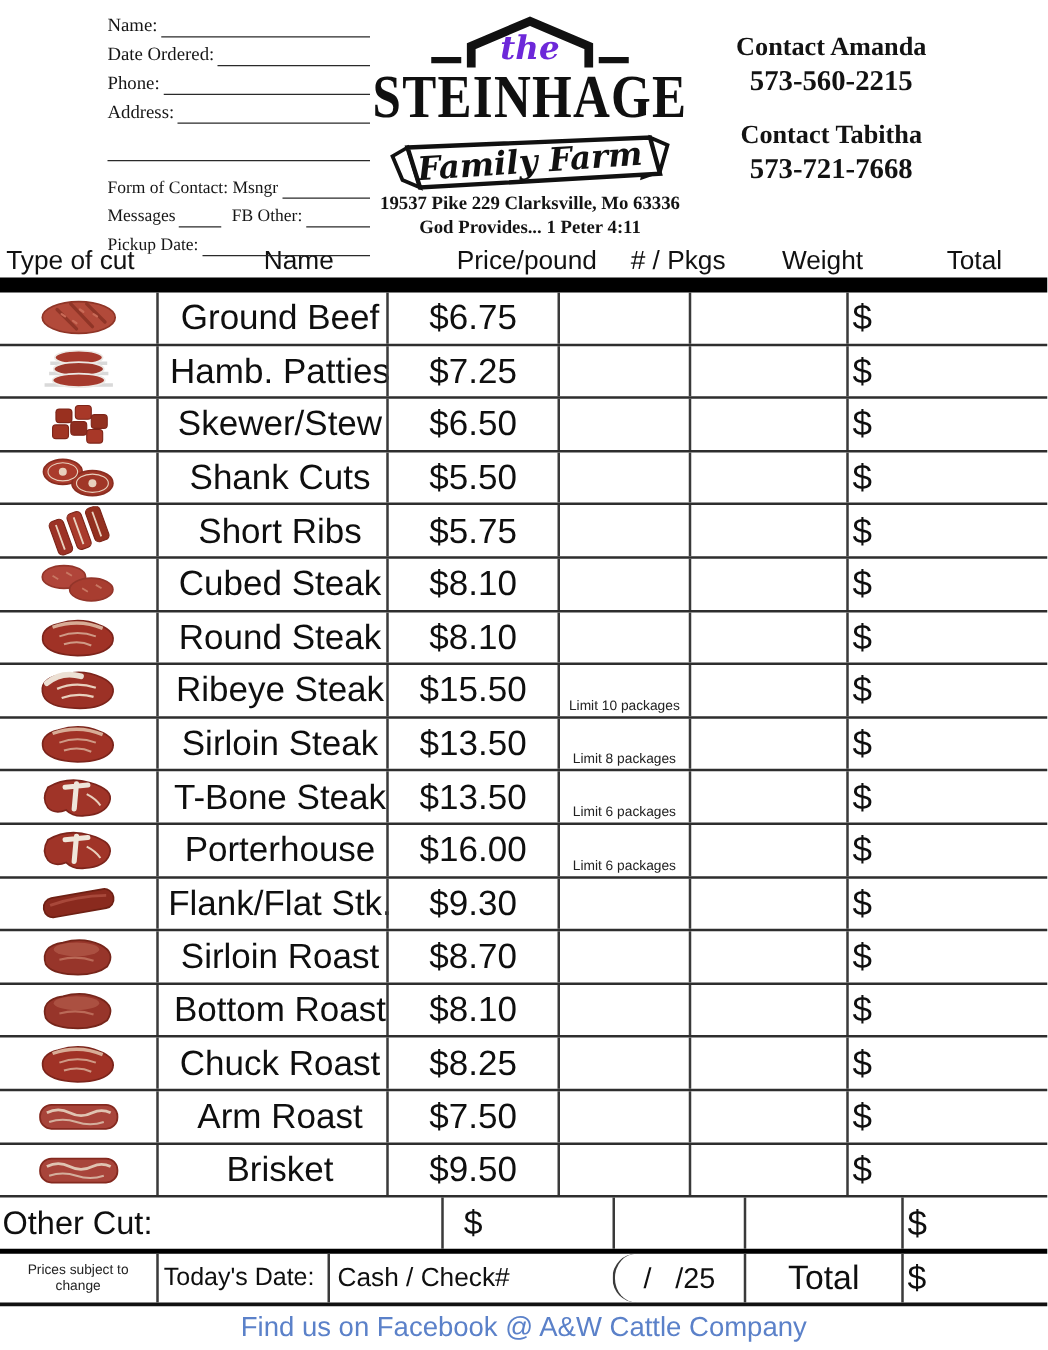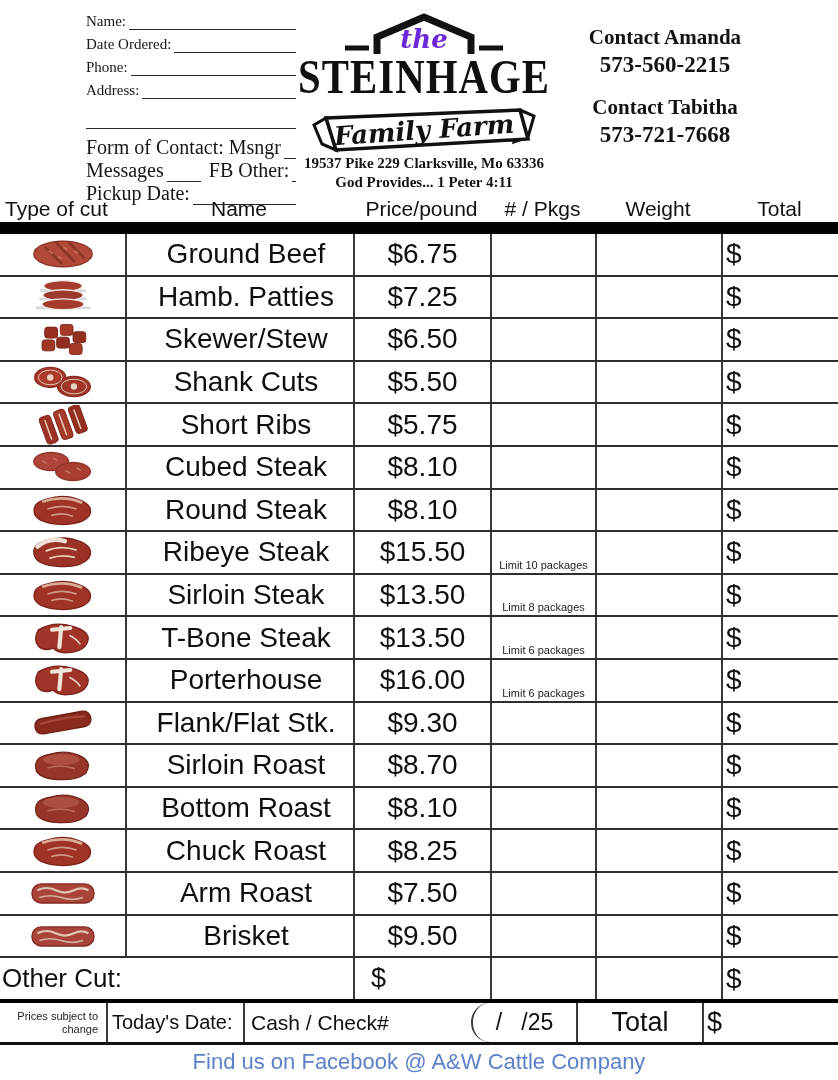--- a/index.html
+++ b/index.html
@@ -16,21 +16,21 @@
 
   .form-block {
     position: absolute; left: 86px; top: 8px; width: 210px;
     font-family: "Liberation Serif", serif; font-size: 15px; color: #161616;
   }
   .form-line { display: flex; align-items: flex-end; height: 22px; margin-bottom: 1px; white-space: nowrap; }
   .form-line .lbl { padding-right: 3px; }
   .blank { flex: 1; border-bottom: 1.6px solid #2a2a2a; height: 16px; }
   .blank.fixed { flex: 0 0 auto; }
   .gap-before { margin-top: 8px; }
-  .small-line { font-size: 20px; }
+  .small-line { font-size: 14px; }
 
   .logo-block { position: absolute; left: 296px; top: 10px; width: 256px; text-align: center; }
   .roof-wrap { position: relative; height: 46px; }
   .roof-svg { position: absolute; left: 50%; transform: translateX(-50%); top: 0; }
   .logo-the {
     position: absolute; left: 0; right: 0; top: 14px;
     font-family: "DejaVu Serif", serif; font-style: italic; font-weight: 700;
     font-size: 26px; color: #6d28d9;
   }
   .logo-name {
@@ -63,41 +63,41 @@
   .col-headers .ch { display: flex; align-items: flex-end; justify-content: center; padding-bottom: 1px; }
   .ch-typeofcut { width: 125px; justify-content: flex-start !important; padding-left: 5px; }
   .ch-name { width: 228px; } .ch-price { width: 137px; } .ch-pkgs { width: 105px; }
   .ch-weight { width: 126px; } .ch-total { width: 117px; }
 
   .black-bar { height: 12px; background: #000; }
 
   .row { display: flex; height: 42.6px; border-bottom: 2px solid #2e2e2e; }
   .cell { height: 100%; position: relative; }
   .c-img   { width: 125px; display: flex; align-items: center; justify-content: center; }
-  .c-name  { width: 228px; border-left: 2px solid #3a3a3a; display: flex; align-items: center; justify-content: center;
+  .c-name  { width: 184px; border-left: 2px solid #3a3a3a; display: flex; align-items: center; justify-content: center;
              font-size: 28px; color: #0f0f0f; white-space: nowrap; padding-left: 12px; }
   .c-price { width: 137px; border-left: 2px solid #3a3a3a; display: flex; align-items: center; justify-content: center;
              font-size: 28px; color: #0f0f0f; }
   .c-pkgs  { width: 105px; border-left: 2px solid #3a3a3a; }
   .c-weight{ width: 126px; border-left: 2px solid #3a3a3a; }
   .c-total { width: 117px; border-left: 2px solid #3a3a3a; display: flex; align-items: center; }
   .dollar { font-size: 28px; color: #0f0f0f; padding-left: 3px; }
   .limit {
     position: absolute; bottom: 2px; left: 0; right: 0; text-align: center;
     font-size: 11px; color: #222; white-space: nowrap;
   }
 
   .other-row { height: 45px; border-bottom: 4px solid #000; }
   .oc-label { width: 353px; display: flex; align-items: center; font-size: 26px; color: #0f0f0f; padding-left: 2px; }
   .oc-price { justify-content: flex-start !important; }
   .oc-price .dollar { padding-left: 16px; font-size: 27px; }
 
   .bottom-row { height: 42px; border-bottom: 3px solid #111; display: flex; }
   .br-cell { height: 100%; position: relative; }
-  .br-note { width: 106px; display: flex; align-items: center; justify-content: center; text-align: right;
+  .br-note { width: 125px; display: flex; align-items: center; justify-content: center; text-align: center;
              font-size: 11px; line-height: 13px; color: #222; padding: 0 8px; }
   .br-cash { width: 228px; border-left: 2px solid #3a3a3a; display: flex; align-items: center;
              font-size: 21px; padding-left: 6px; color: #0f0f0f; }
   .br-date-label { width: 137px; border-left: 2px solid #3a3a3a; display: flex; align-items: center;
              font-size: 20px; padding-left: 4px; color: #0f0f0f; white-space: nowrap; }
   .br-date-value { width: 105px; border-left: 2px solid #3a3a3a; display: flex; align-items: center; justify-content: center;
              font-size: 23px; color: #0f0f0f; white-space: pre; border-radius: 19px; }
   .br-total-label { width: 126px; border-left: 2px solid #3a3a3a; display: flex; align-items: center; justify-content: center;
              font-size: 27px; color: #0f0f0f; }
   .br-total { width: 117px; border-left: 2px solid #3a3a3a; display: flex; align-items: center; }

